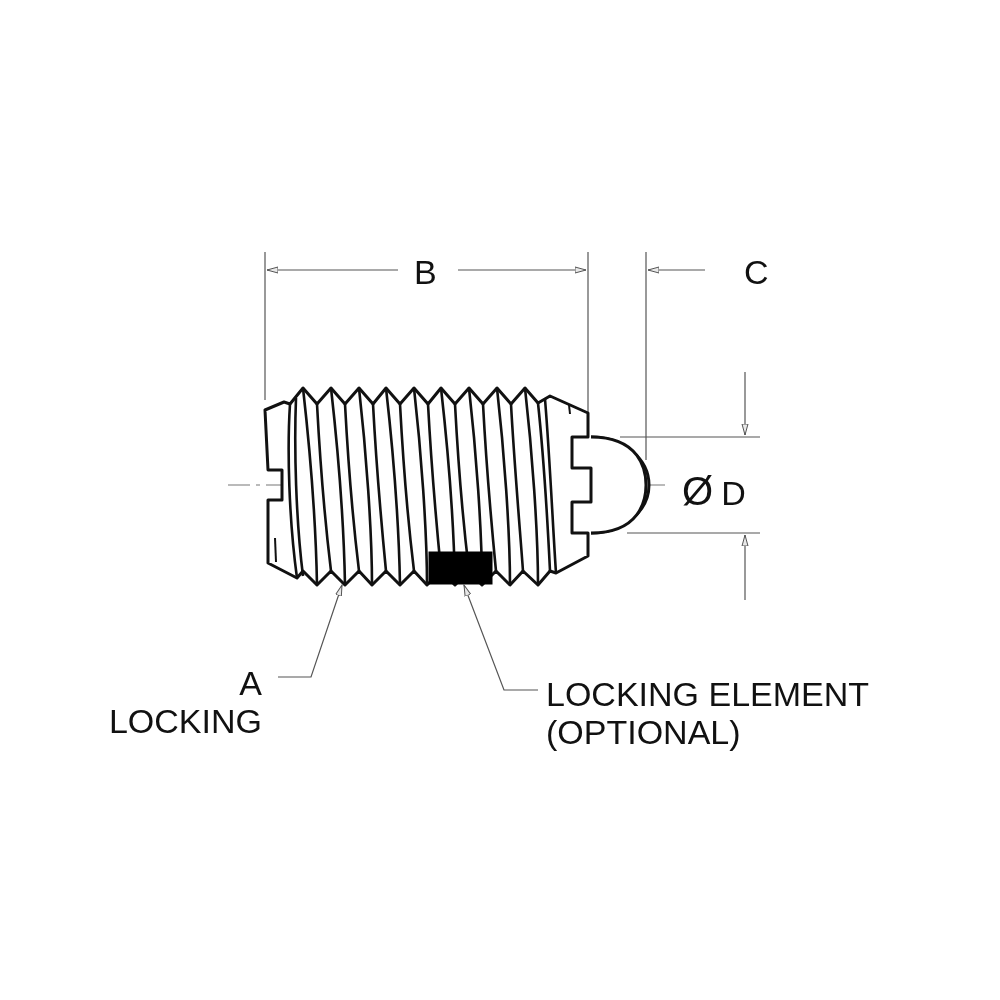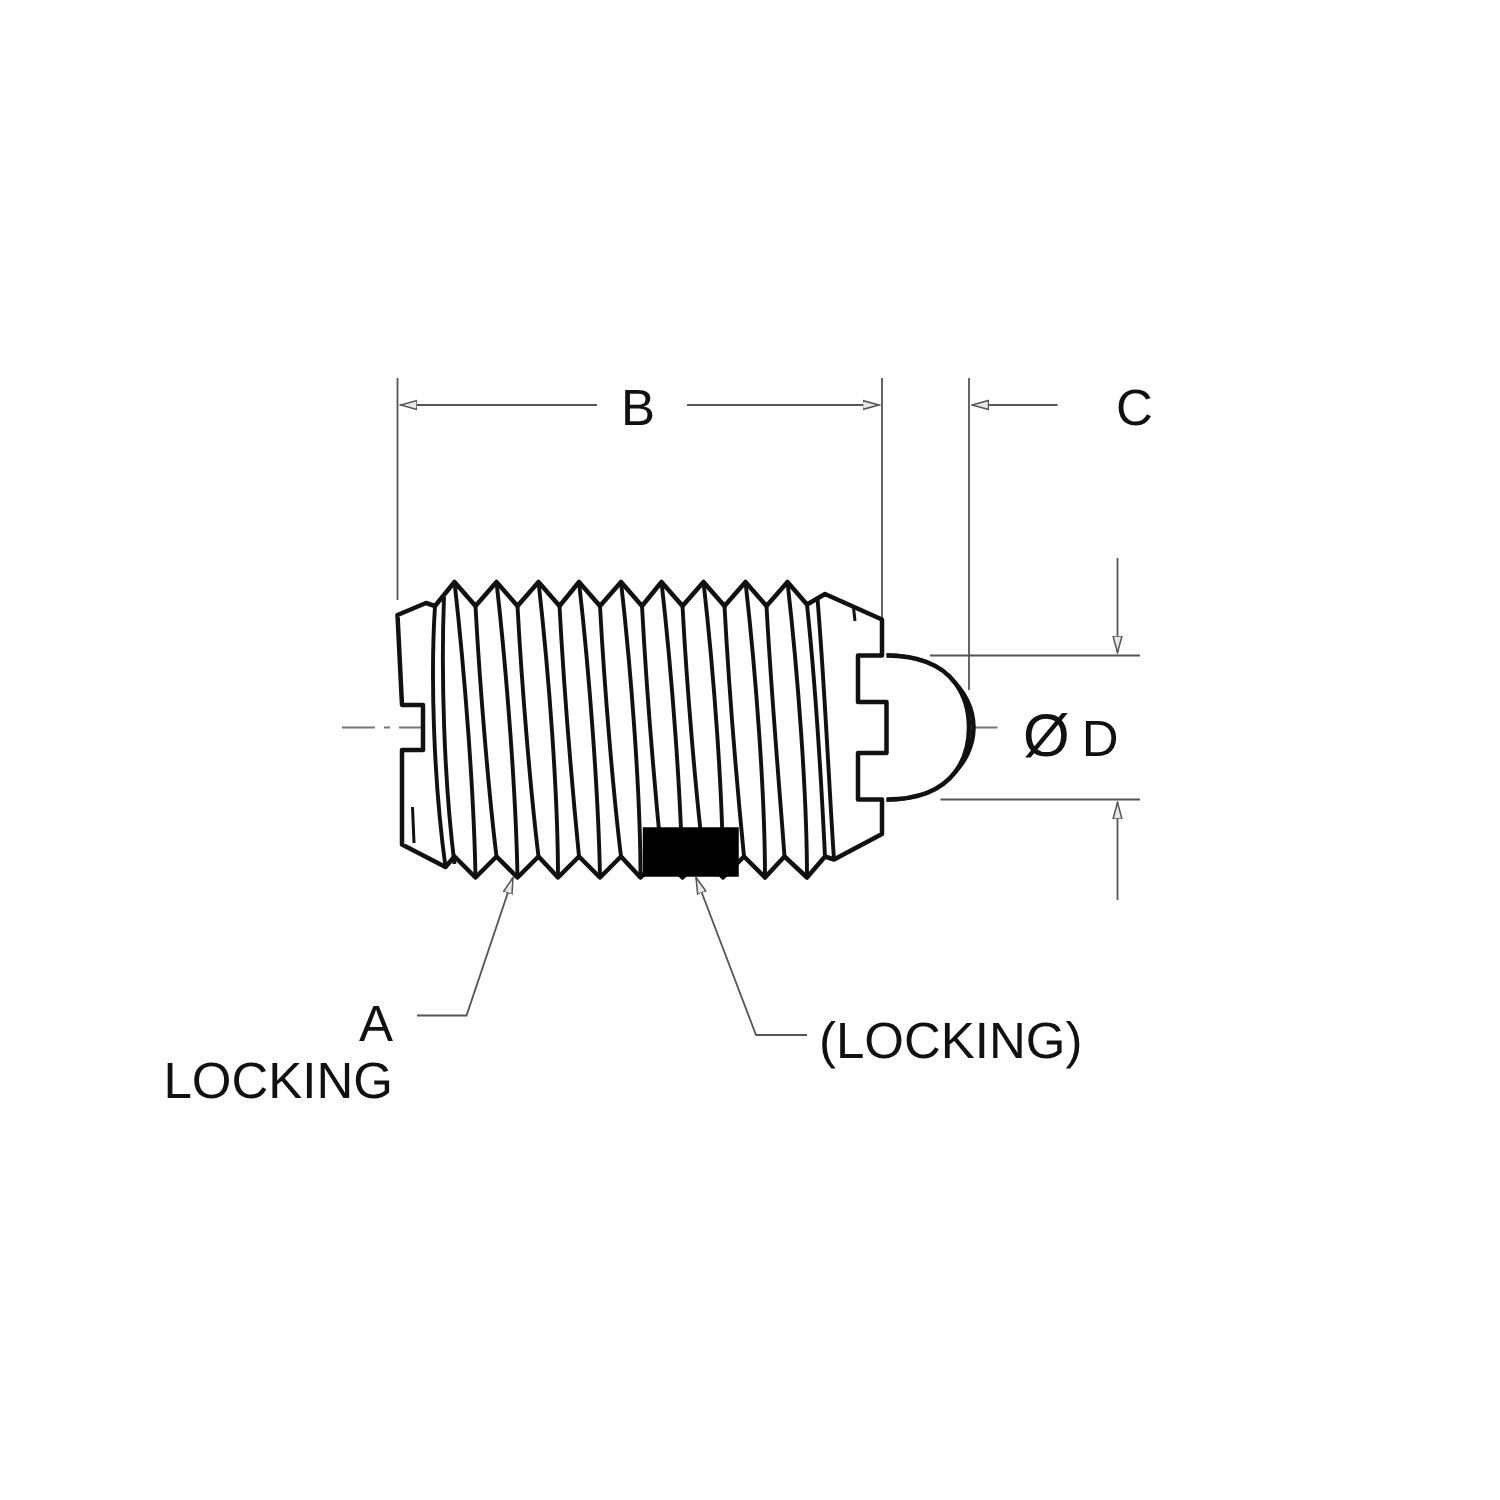--- a/index.html
+++ b/index.html
@@ -112,14 +112,15 @@
 <div class="lbl dim-letter" style="left:682px; top:471px;">
   <span style="font-size:40px;">Ø</span><span style="margin-left:8px;">D</span>
 </div>
 
 <div class="lbl callout right" style="right:738px; top:664px;">
   <div>A</div>
   <div>LOCKING</div>
 </div>
 
 <div class="lbl callout" style="left:546px; top:675px;">
-  <div>(LOCKING)</div>
+  <div>LOCKING ELEMENT</div>
+  <div>(OPTIONAL)</div>
 </div>
 
 </body></html>

